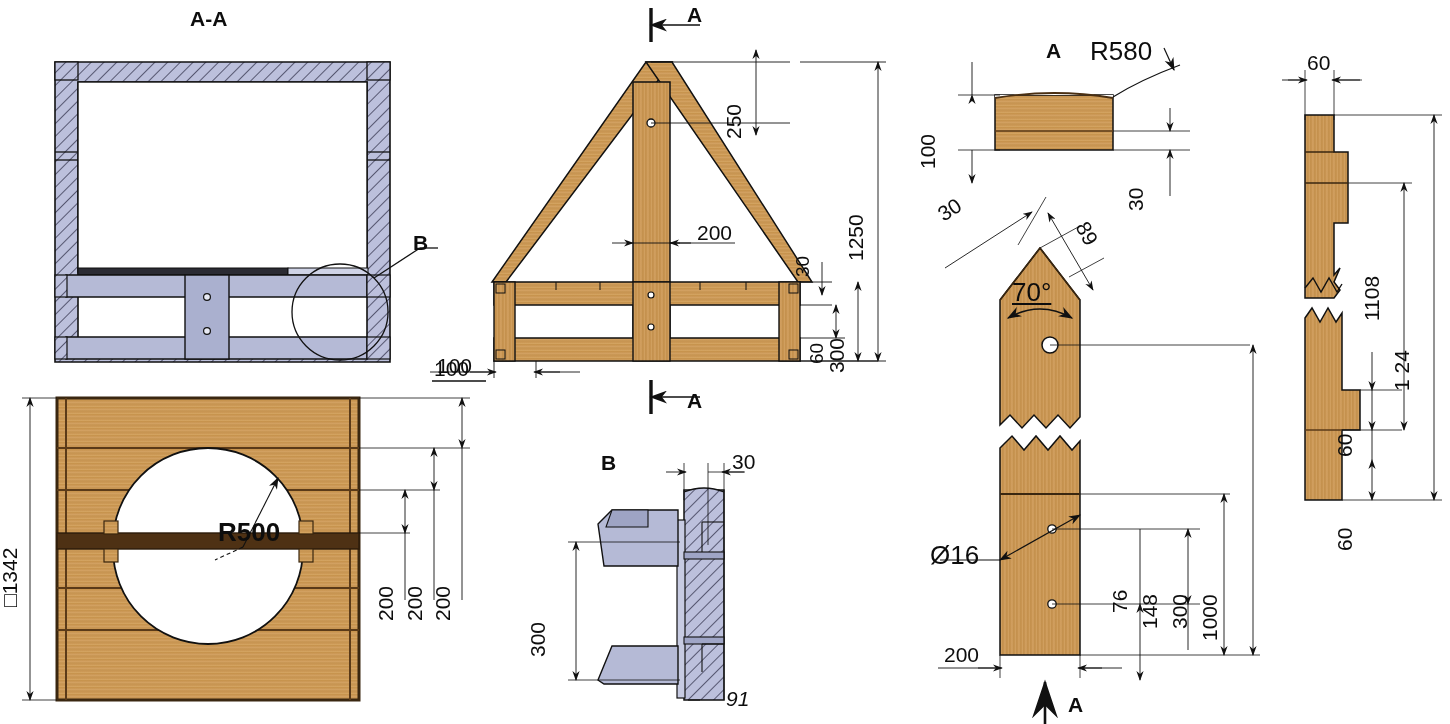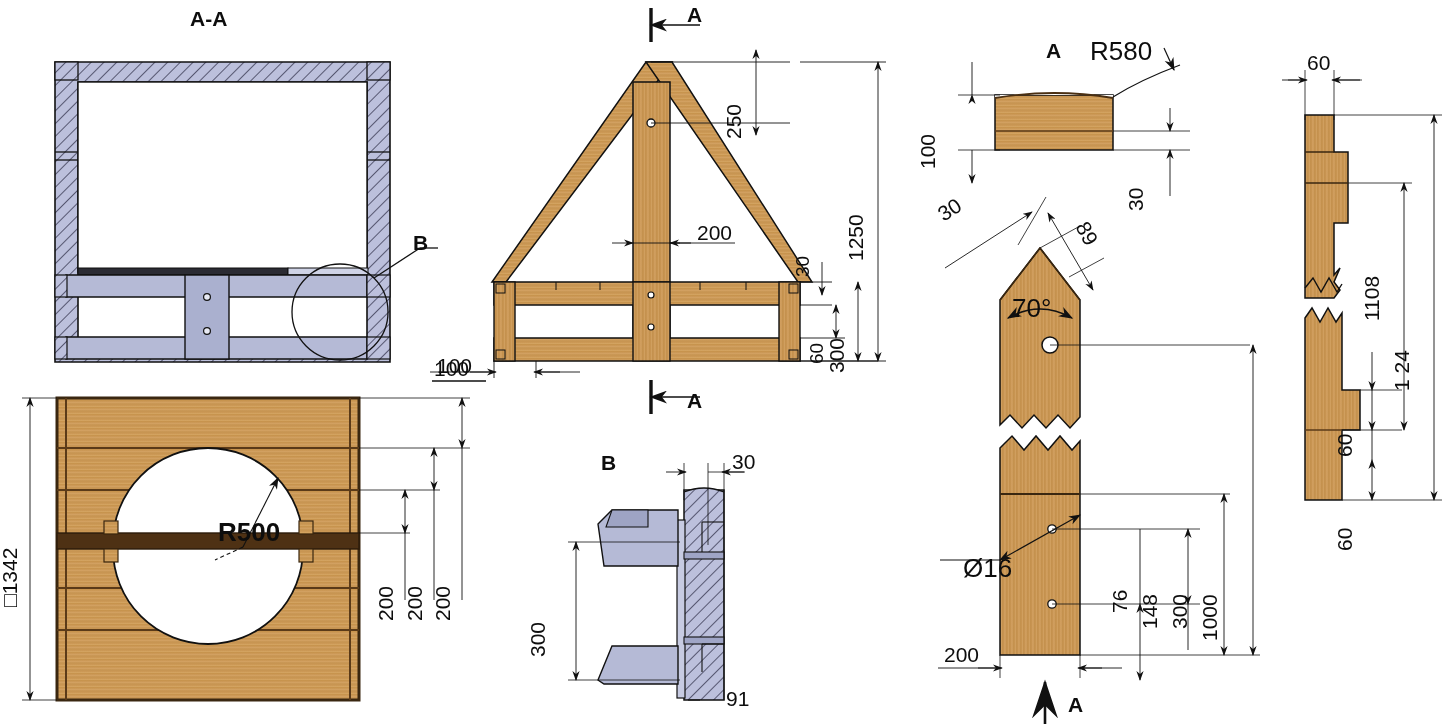--- a/index.html
+++ b/index.html
@@ -377,31 +377,31 @@
 
 <div class="lbl dim vt" style="left:20px;top:586px;"><span>□</span><span>1342</span></div>
 <div class="lbl big" style="left:218px;top:519px;font-weight:bold;">R500</div>
 <div class="lbl dim vt" style="left:396px;top:600px;">200</div>
 <div class="lbl dim vt" style="left:425px;top:600px;">200</div>
 <div class="lbl dim vt" style="left:453px;top:600px;">200</div>
 
 <div class="lbl bold" style="left:601px;top:452px;">B</div>
 <div class="lbl dim" style="left:732px;top:451px;">30</div>
 <div class="lbl dim vt" style="left:548px;top:636px;">300</div>
-<div class="lbl dim" style="left:726px;top:688px;">91</div>
+<div class="lbl dim" style="left:726px;top:688px;font-style:italic;">91</div>
 
 <div class="lbl bold" style="left:1046px;top:40px;">A</div>
 <div class="lbl big" style="left:1090px;top:38px;">R580</div>
 <div class="lbl dim vt" style="left:938px;top:148px;">100</div>
 <div class="lbl dim vt" style="left:1146px;top:190px;">30</div>
 
 <div class="lbl dim" style="left:934px;top:207px;transform:rotate(-33deg);transform-origin:left top;">30</div>
 <div class="lbl dim" style="left:1091px;top:218px;transform:rotate(62deg);transform-origin:left top;">89</div>
-<div class="lbl big" style="left:1012px;top:295px;">70°</div>
-<div class="lbl big" style="left:930px;top:555px;margin-left:33px;">Ø16</div>
+<div class="lbl big" style="left:1012px;top:279px;text-decoration:underline;">70°</div>
+<div class="lbl big" style="left:930px;top:542px;">Ø16</div>
 <div class="lbl dim vt" style="left:1130px;top:592px;">76</div>
 <div class="lbl dim vt" style="left:1160px;top:608px;">148</div>
 <div class="lbl dim vt" style="left:1190px;top:608px;">300</div>
 <div class="lbl dim vt" style="left:1220px;top:620px;">1000</div>
 <div class="lbl dim" style="left:944px;top:644px;">200</div>
 <div class="lbl bold" style="left:1068px;top:694px;">A</div>
 
 <div class="lbl dim" style="left:1307px;top:52px;">60</div>
 <div class="lbl dim vt" style="left:1382px;top:300px;">1108</div>
 <div class="lbl dim vt" style="left:1412px;top:370px;">1 24</div>

